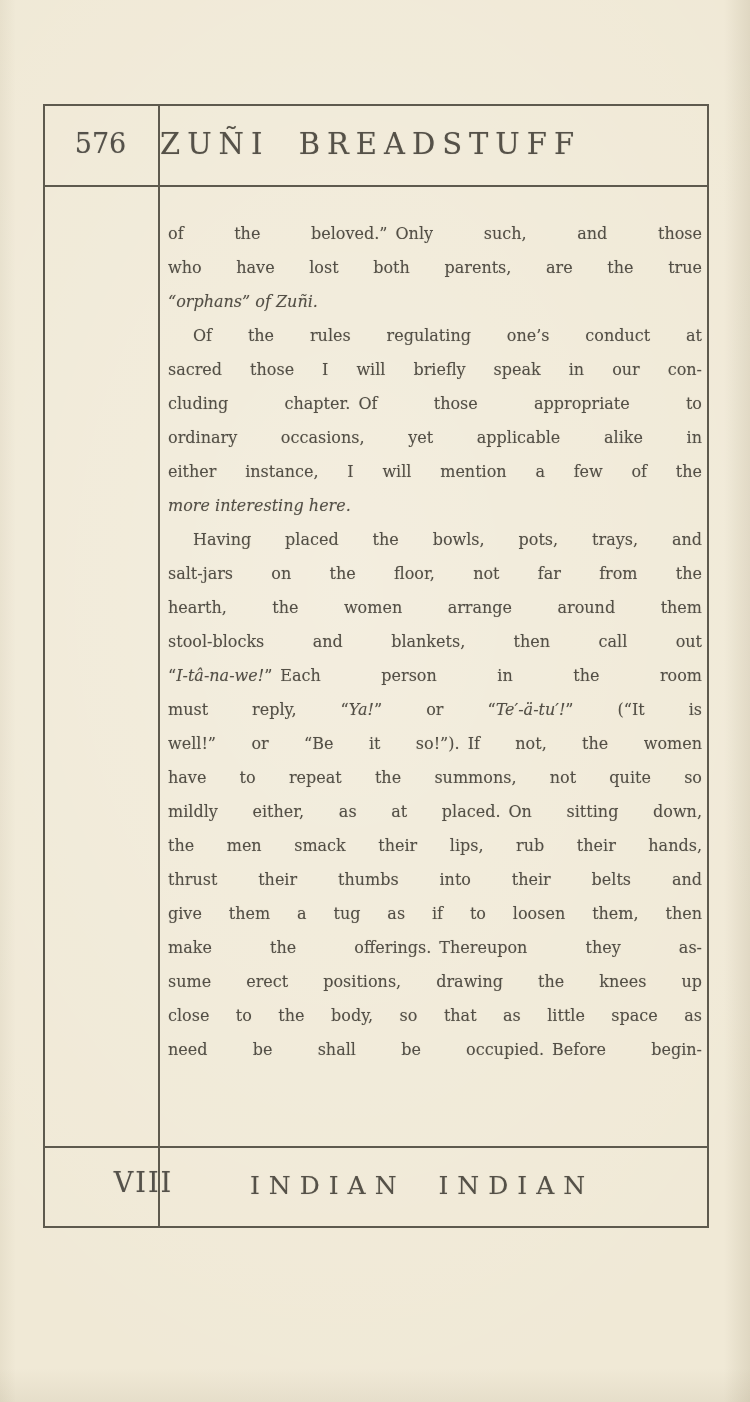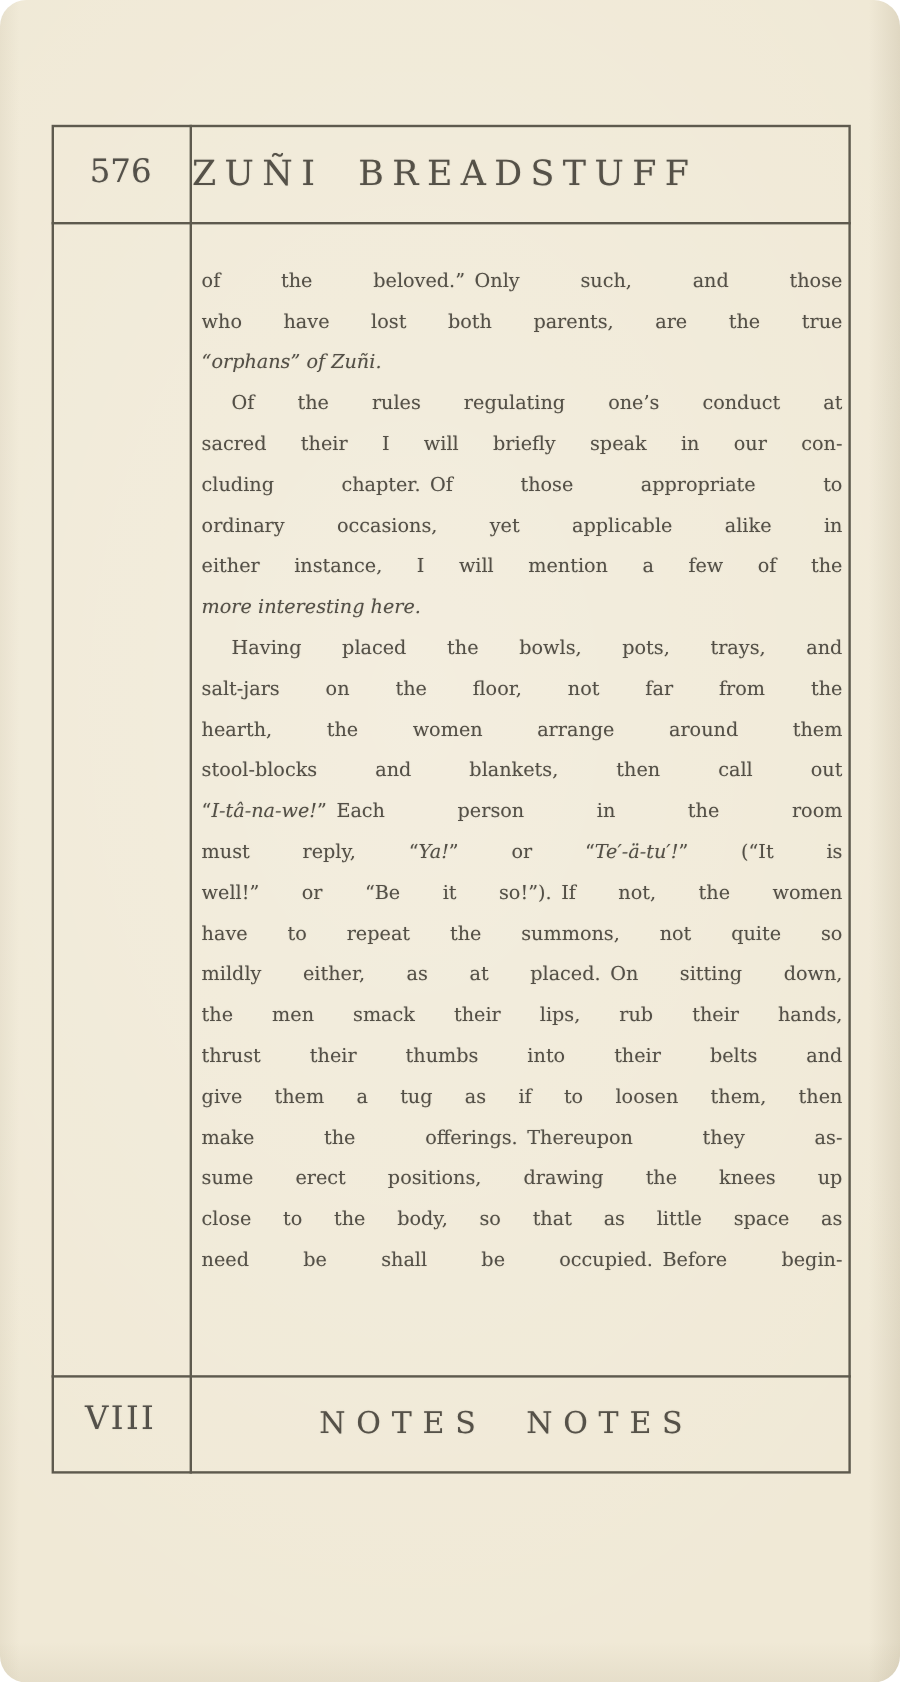--- a/index.html
+++ b/index.html
@@ -10,21 +10,20 @@
   }
   .page{
     position:relative;width:750px;height:1402px;overflow:hidden;
     background:
       radial-gradient(115% 95% at 46% 42%, rgba(255,255,255,0.22), rgba(255,255,255,0) 65%),
       linear-gradient(to left, rgba(110,94,58,0.13), rgba(110,94,58,0) 26px),
       linear-gradient(to right, rgba(110,94,58,0.07), rgba(110,94,58,0) 16px),
       linear-gradient(to top, rgba(110,94,58,0.08), rgba(110,94,58,0) 34px),
       var(--paper,#f0e9d6);
     color:var(--ink,#55524a);
-    border-radius:22px;
   }
   .frame{
     position:absolute;left:43px;top:104px;width:666px;height:1124px;
     box-sizing:border-box;border:2px solid var(--rule,#5e5a4e);
   }
   .vline{position:absolute;left:158px;top:104px;width:2px;height:1124px;background:var(--rule,#5e5a4e);}
   .hline{position:absolute;left:43px;width:666px;height:2px;background:var(--rule,#5e5a4e);}
   .hline.header-sep{top:185px;}
   .hline.footer-sep{top:1146px;}
 
@@ -52,20 +51,21 @@
     height:34px;overflow:hidden;
   }
   .line.flush{text-align-last:left;font-style:italic;}
   .line.indent{text-indent:25px;}
   .line em{font-style:italic;}
 
   .volume-number{
     position:absolute;left:43px;top:1165px;width:115px;height:36px;
     text-align:center;font-size:27px;line-height:36px;letter-spacing:2px;color:#54514a;
     text-shadow:0 0 1px rgba(86,82,72,0.35);
+    padding-left:43px;
   }
   .running-footer{
     position:absolute;left:160px;top:1168px;width:548px;height:36px;
     text-align:center;font-size:25px;line-height:36px;
     letter-spacing:9px;word-spacing:16px;color:#555148;
     text-shadow:0 0 1px rgba(86,82,72,0.35);
     transform:translateX(-12px);
     white-space:nowrap;
   }
 </style>
@@ -84,21 +84,21 @@
   <div class="book-title">ZUÑI BREADSTUFF</div>
 
   <div class="body-text" id="body-text">
       <div class="para">
         <div class="line"><span>of the beloved.” Only such, and those</span></div>
         <div class="line"><span>who have lost both parents, are the true</span></div>
         <div class="line flush"><span>“orphans” of Zuñi.</span></div>
       </div>
       <div class="para">
         <div class="line indent"><span>Of the rules regulating one’s conduct at</span></div>
-        <div class="line"><span>sacred their I will briefly speak in our con-</span></div>
+        <div class="line"><span>sacred those I will briefly speak in our con-</span></div>
         <div class="line"><span>cluding chapter. Of those appropriate to</span></div>
         <div class="line"><span>ordinary occasions, yet applicable alike in</span></div>
         <div class="line"><span>either instance, I will mention a few of the</span></div>
         <div class="line flush"><span>more interesting here.</span></div>
       </div>
       <div class="para">
         <div class="line indent"><span>Having placed the bowls, pots, trays, and</span></div>
         <div class="line"><span>salt-jars on the floor, not far from the</span></div>
         <div class="line"><span>hearth, the women arrange around them</span></div>
         <div class="line"><span>stool-blocks and blankets, then call out</span></div>
@@ -112,15 +112,15 @@
         <div class="line"><span>give them a tug as if to loosen them, then</span></div>
         <div class="line"><span>make the offerings. Thereupon they as-</span></div>
         <div class="line"><span>sume erect positions, drawing the knees up</span></div>
         <div class="line"><span>close to the body, so that as little space as</span></div>
         <div class="line"><span>need be shall be occupied. Before begin-</span></div>
       </div>
     </div>
 
   <div class="volume-number">VIII</div>
 
-  <div class="running-footer">NOTES NOTES</div>
+  <div class="running-footer">INDIAN INDIAN</div>
 
 </div>
 
 </body></html>

